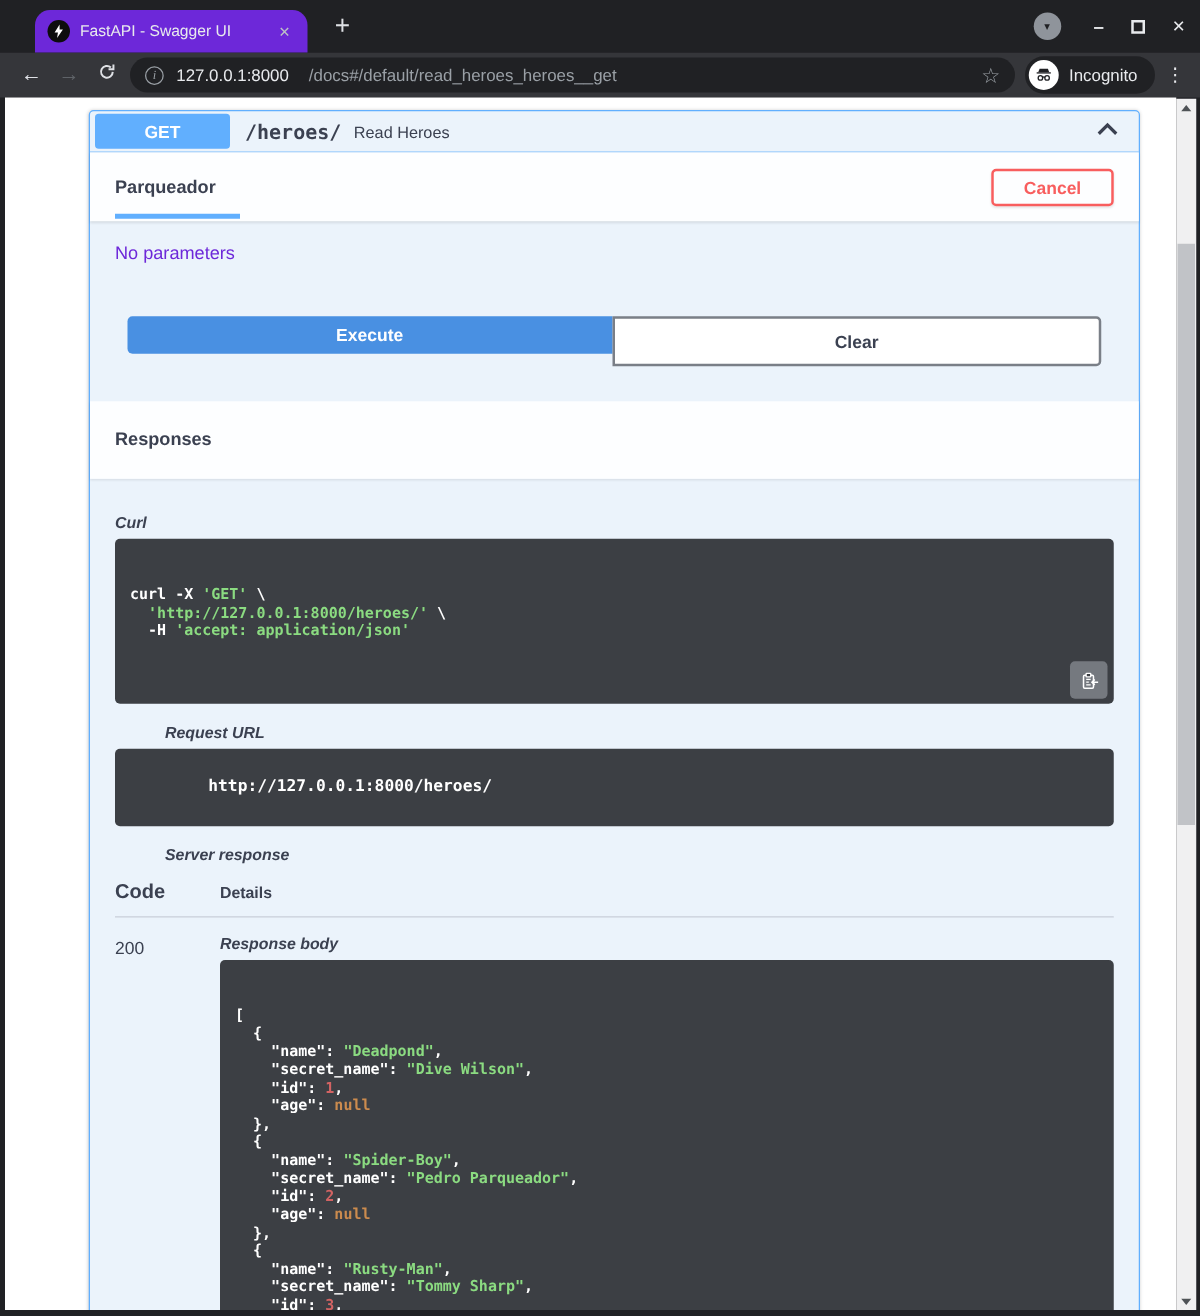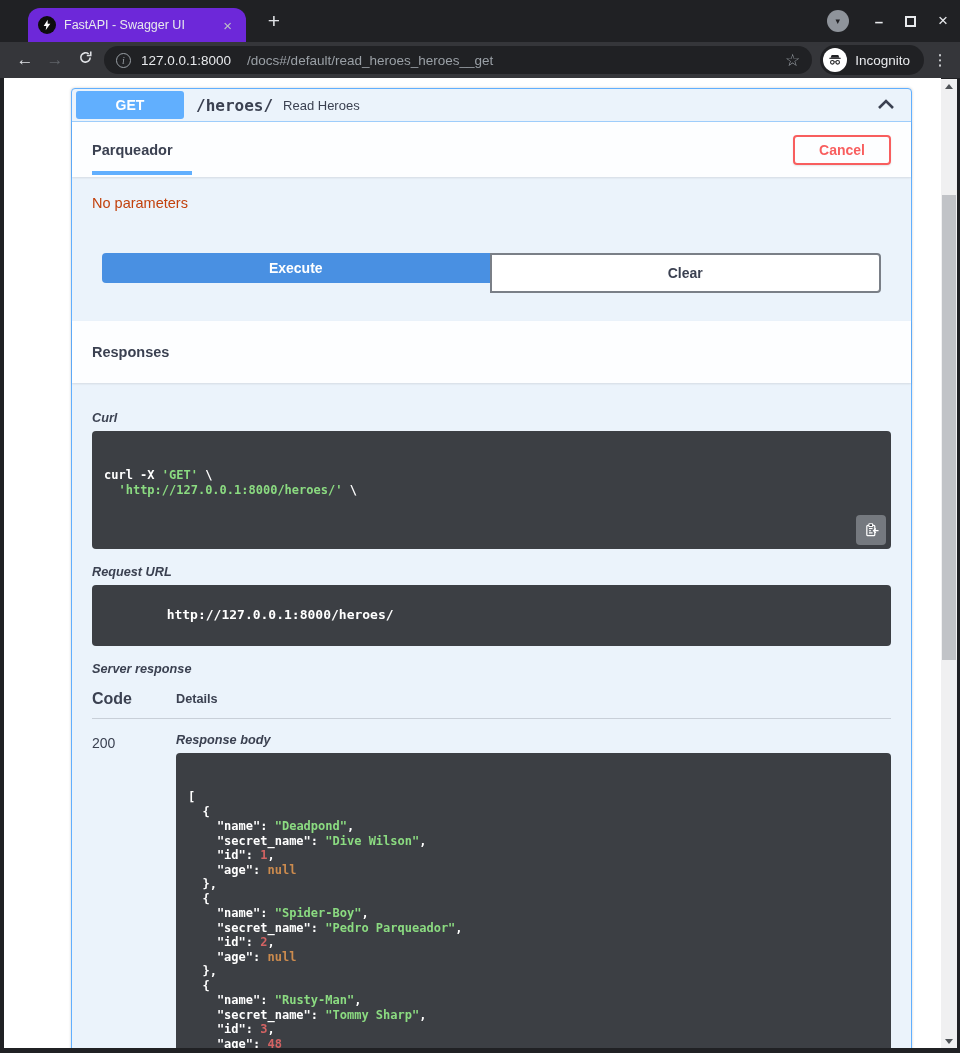--- a/index.html
+++ b/index.html
@@ -68,38 +68,38 @@
     display:flex; align-items:center; box-shadow:0 1px 2px rgba(0,0,0,.10); }
   .params-header { height:55px; position:relative; }
   .responses-header { height:62px; }
   .section-title { font-size:14.5px; font-weight:bold; color:#3b4151; }
   .tab-underline { position:absolute; left:20px; bottom:2px; width:100px; height:4px;
     background:var(--method-blue,#61affe); }
   .cancel-btn { margin-left:auto; background:transparent; border:2px solid var(--cancel-red,#f85e5e);
     color:var(--cancel-red,#f85e5e); font-weight:bold; font-size:14px; border-radius:4px;
     padding:5px 24px; box-shadow:0 1px 2px rgba(0,0,0,.1); font-family:inherit; }
 
-  .params-body { padding:18px 20px 42px; font-size:14.5px; color:#c2410c; }
+  .params-body { padding:18px 20px 42px; font-size:14.5px; color:#6d28d9; }
   .execute-row { display:flex; padding:0 30px; margin-bottom:28px; }
   .execute-btn { flex:1; height:30px; background:var(--execute-blue,#4990e2); color:#fff;
     font-weight:bold; font-size:14px; border:none; border-radius:4px 0 0 4px; font-family:inherit; }
   .clear-btn { flex:1; height:40px; background:#fff; color:#3b4151; font-weight:bold;
     font-size:14px; border:2px solid #7a7f87; border-radius:0 4px 4px 0; font-family:inherit; }
 
   .responses-body { padding:28px 20px 20px; }
   .block-label { font-size:12.7px; font-weight:bold; color:#3b4151; margin-bottom:6px;font-style:italic; }
   .code-block { background:var(--code-bg,#3c3f44); border-radius:4px; padding:8px 12px;
     font-family:"DejaVu Sans Mono",monospace; font-weight:700; font-size:12px;
     line-height:14.5px; color:#fff; white-space:pre; position:relative; overflow:hidden; }
   .tok-str { color:var(--tok-str,#8bdb81); }
   .tok-num { color:var(--tok-num,#d36363); }
   .tok-null { color:var(--tok-null,#cc8b4e); }
   .curl-block { min-height:54px; }
   .url-block { padding:9px 12px; font-size:13px; }
-  .mt16 { margin-top:16px; }
+  .mt16 { margin-top:16px;margin-left:40px; }
   .code-details-row { display:flex; align-items:center; margin-top:14px; padding-bottom:10px;
     border-bottom:1px solid rgba(59,65,81,.2); }
   .code-col { width:84px; }
   .code-h { font-size:16px; font-weight:bold; color:#3b4151; }
   .details-h { font-size:12.7px; font-weight:bold; color:#3b4151; }
   .response-row { display:flex; padding-top:14px; }
   .status-code { width:84px; font-size:14px; color:#3b4151; padding-top:2px; }
   .response-detail { flex:1; }
   .body-wrapper { position:relative; }
   .copy-btn { position:absolute; width:30px; height:30px; background:#75797f; border:none;
@@ -198,21 +198,21 @@
     </div>
 
     <div class="section-header responses-header">
       <span class="section-title">Responses</span>
     </div>
 
     <div class="responses-body">
 
       <div class="block-label">Curl</div>
       <div class="code-block curl-block">
-        <div><div><span>curl -X </span><span class="tok-str">'GET'</span><span> \</span></div><div><span>  </span><span class="tok-str">'http://127.0.0.1:8000/heroes/'</span><span> \</span></div></div>
+        <div><div><span>curl -X </span><span class="tok-str">'GET'</span><span> \</span></div><div><span>  </span><span class="tok-str">'http://127.0.0.1:8000/heroes/'</span><span> \</span></div><div><span>  -H </span><span class="tok-str">'accept: application/json'</span></div></div>
         <button class="copy-btn curl-copy">
           <svg viewBox="0 0 16 16" width="15" height="15">
               <rect x="3" y="3.5" width="8.5" height="11" rx="1" fill="none" stroke="#fff" stroke-width="1.3"></rect>
               <rect x="5.2" y="1.8" width="4" height="3" rx="0.6" fill="#3c3f44" stroke="#fff" stroke-width="1.2"></rect>
               <path d="M5.3 7h3.8 M5.3 9.3h2.2 M5.3 11.6h3.8" stroke="#fff" stroke-width="1.1"></path>
               <path d="M15.5 9.3h-5" stroke="#fff" stroke-width="1.3"></path>
               <path d="M12.6 7 10.2 9.3l2.4 2.3" fill="none" stroke="#fff" stroke-width="1.3"></path>
             </svg>
         </button>
       </div>

